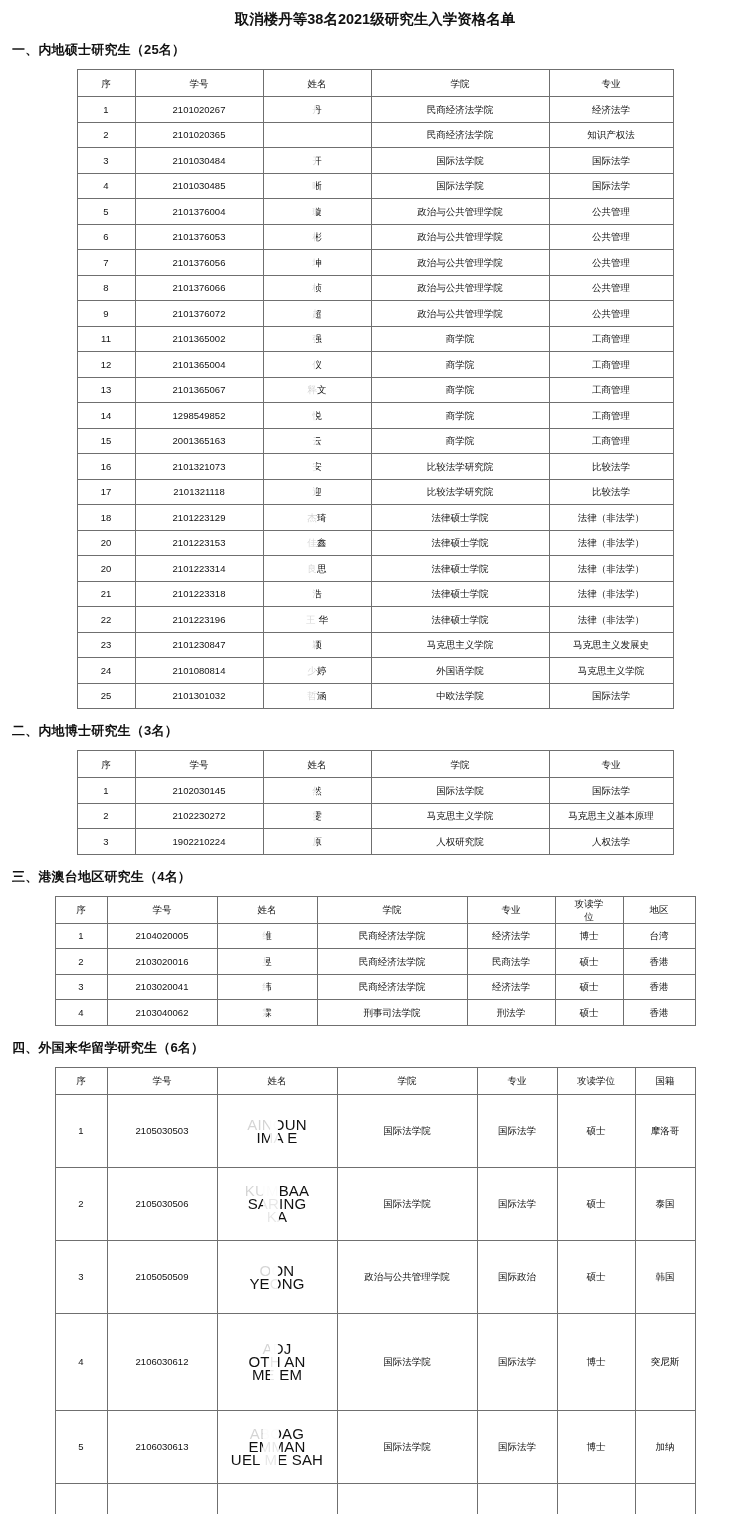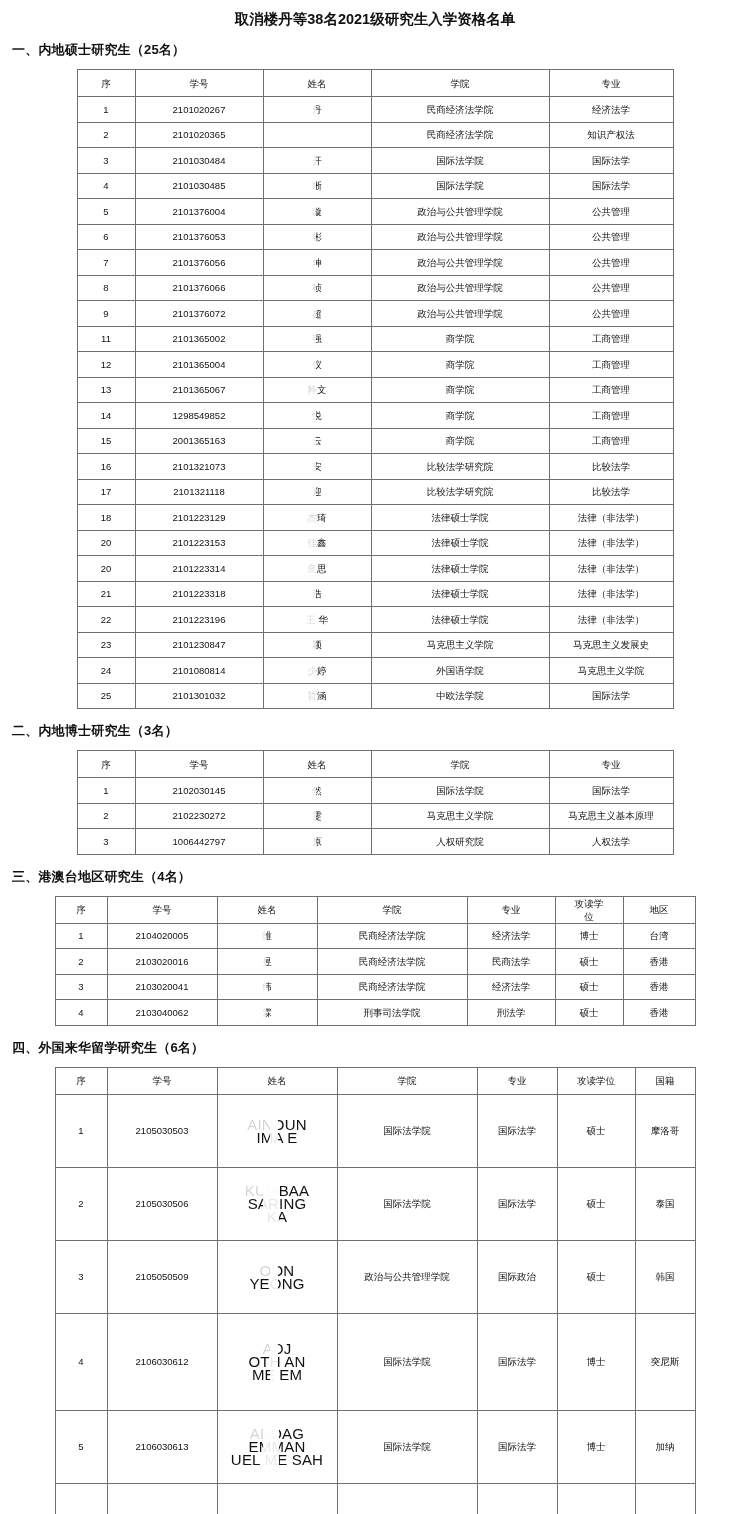--- a/index.html
+++ b/index.html
@@ -373,21 +373,21 @@
           </tr>
           <tr>
             <td>2</td>
             <td>2102230272</td>
             <td class="name-cell"><span class="redact">雯</span></td>
             <td>马克思主义学院</td>
             <td>马克思主义基本原理</td>
           </tr>
           <tr>
             <td>3</td>
-            <td>1006442797</td>
+            <td>1902210224</td>
             <td class="name-cell"><span class="redact">原</span></td>
             <td>人权研究院</td>
             <td>人权法学</td>
           </tr>
         </tbody>
     </table>
   </div>
 
   <div class="section-heading">三、港澳台地区研究生（4名）</div>
   <div class="table-wrap">

